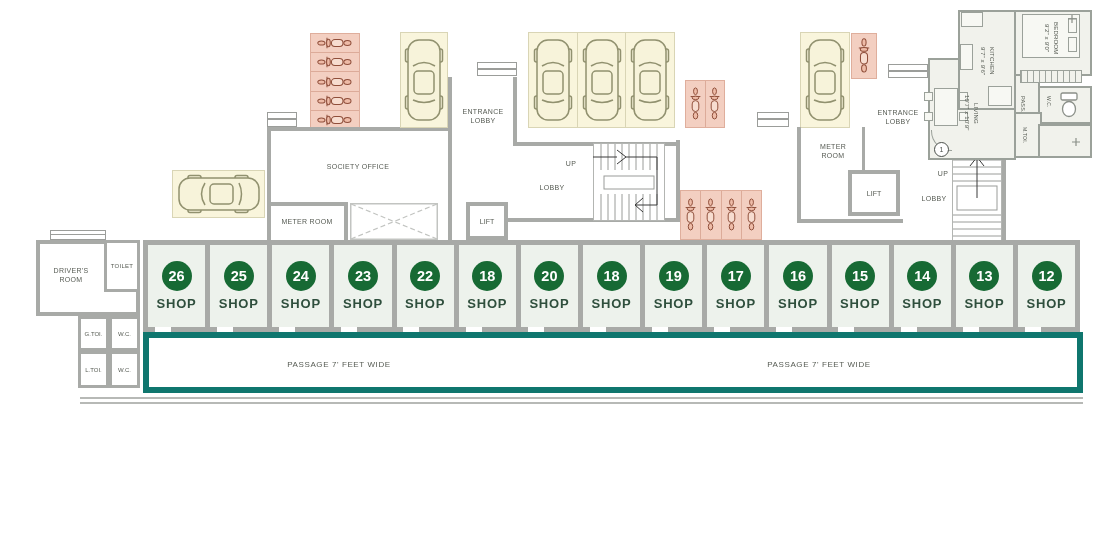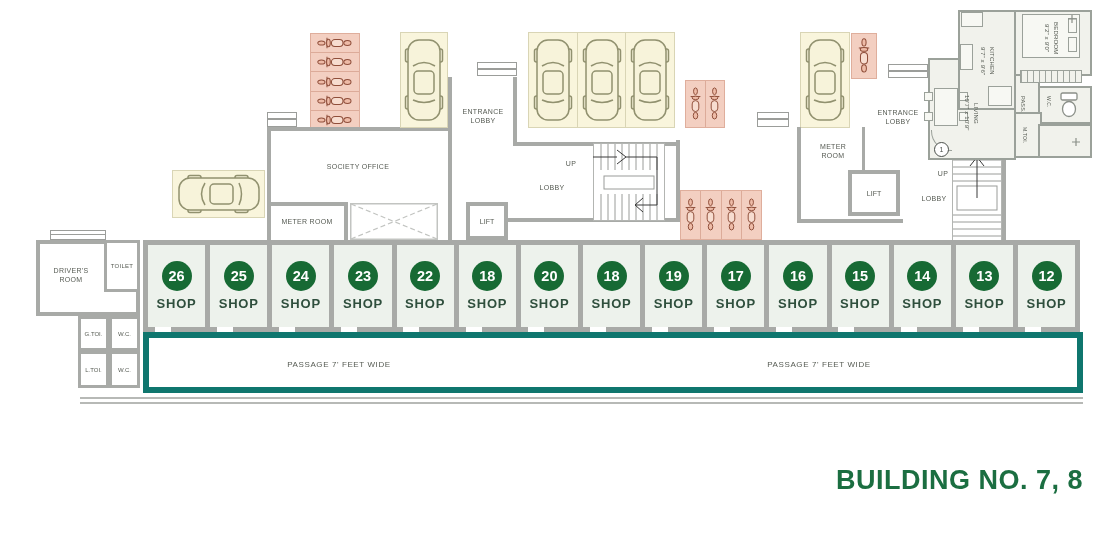--- a/index.html
+++ b/index.html
@@ -408,16 +408,15 @@
       </div>
   </div>
 
   <div id="passage">
     <span class="ptxt" style="left:80px">PASSAGE 7' FEET WIDE</span>
     <span class="ptxt" style="left:560px">PASSAGE 7' FEET WIDE</span>
   </div>
   <div id="plinth"></div>
 
   <div class="titleblock">
-    <div class="tb1">BUILDING NO. 7, 8</div>
   </div>
 
 </div>
 
 </body></html>

